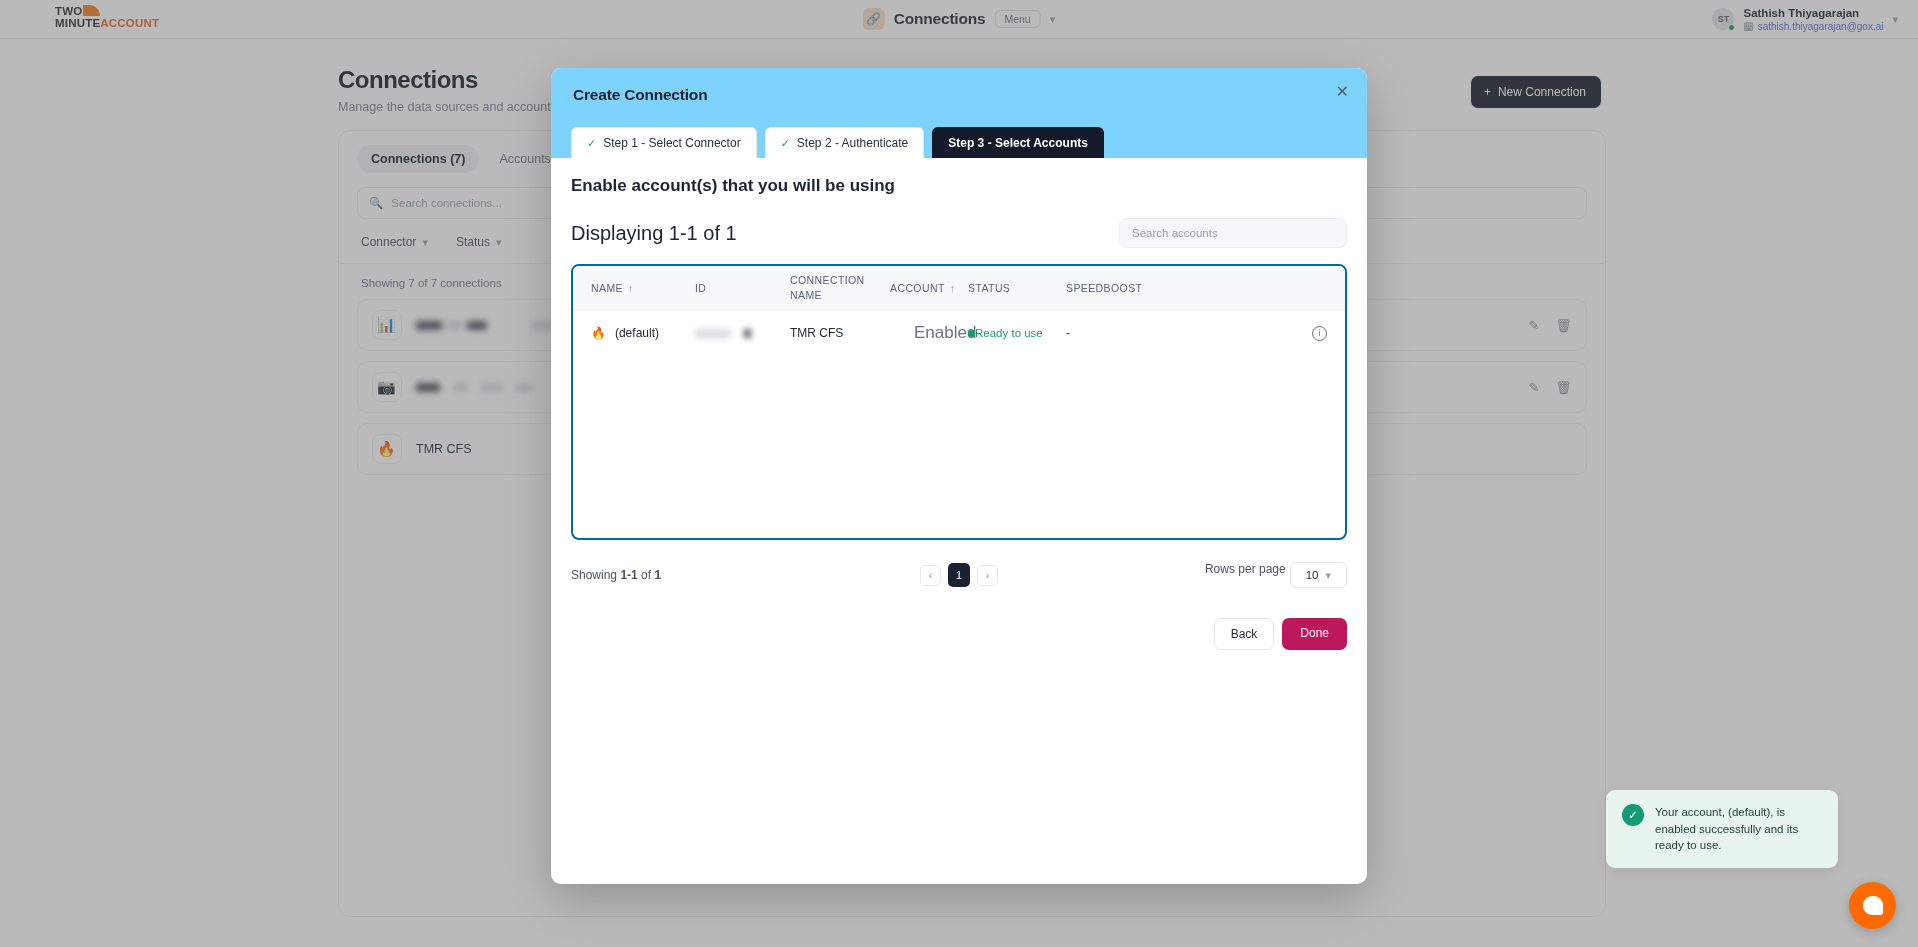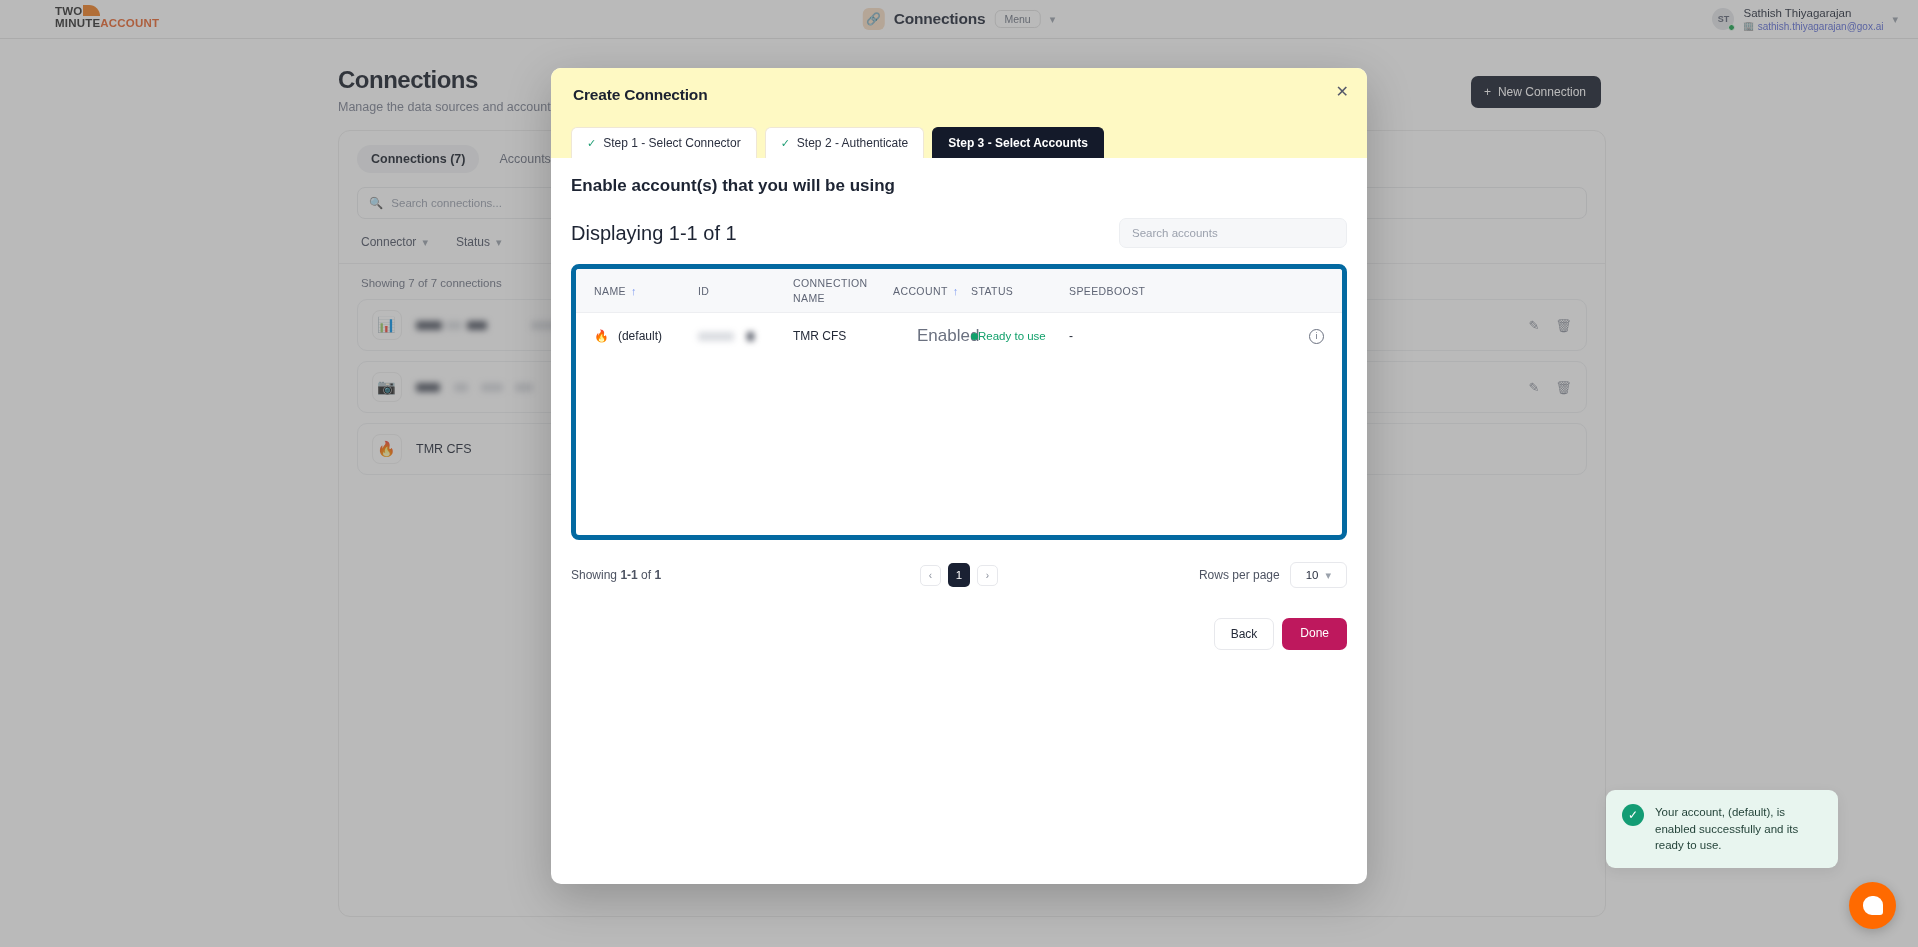--- a/index.html
+++ b/index.html
@@ -63,21 +63,21 @@
   }
   .avatar {
     position: relative; width: 22px; height: 22px; border-radius: 50%;
     background: #e3e5e9; color: #5a6172; font-size: 9px; font-weight: 700;
     display: flex; align-items: center; justify-content: center;
   }
   .avatar .dot {
     position: absolute; right: -1px; bottom: -1px; width: 7px; height: 7px;
     border-radius: 50%; background: #16a34a; border: 1.5px solid #fff;
   }
-  .user-name { font-size: 11.5px; color: #1d2433; font-weight: 400; line-height: 1.25; }
+  .user-name { font-size: 11.5px; color: #1d2433; font-weight: 700; line-height: 1.25; }
   .user-mail { font-size: 10px; color: #5b6bd6; display: flex; align-items: center; gap: 3px; }
   .user-mail .bld { color: #5b6bd6; font-size: 9px; }
 
   
   .page-head { position: absolute; left: 338px; top: 66px; }
   .page-title { font-size: 24px; font-weight: 700; color: #141a26; letter-spacing: -.5px; }
   .page-sub { font-size: 12.5px; color: #7b8192; margin-top: 6px; }
   .new-conn-btn {
     position: absolute; right: 317px; top: 76px;
     background: #141a2a; color: #fff; border-radius: 7px;
@@ -125,21 +125,21 @@
 
   
   #modal {
     position: absolute; z-index: 100;
     left: 551px; top: 68px; width: 816px; height: 816px;
     background: #ffffff; border-radius: 10px;
     box-shadow: 0 14px 46px rgba(0,0,0,.22);
     overflow: hidden;
   }
   .modal-head {
-    background: #fef9c3; padding: 18px 22px 0 22px; height: 90px; position: relative;
+    background: #7dd3fc; padding: 18px 22px 0 22px; height: 90px; position: relative;
   }
   .modal-title { font-size: 15.5px; font-weight: 600; color: #1b2130; letter-spacing: -.2px; }
   .modal-close {
     position: absolute; right: 18px; top: 16px; font-size: 16px; color: #55596a; line-height: 1;
   }
   .steps { display: flex; gap: 8px; position: absolute; left: 20px; bottom: 0; }
   .step {
     background: #fff; border: 1px solid #efe7d6; border-bottom: none;
     border-radius: 6px 6px 0 0; padding: 8px 15px; font-size: 12px; color: #2b3040;
     display: flex; align-items: center; gap: 7px; font-weight: 500;
@@ -149,21 +149,21 @@
 
   .modal-body { padding: 18px 20px 0 20px; }
   .instr { font-size: 17px; color: #1d2433; font-weight: 600; }
   .disp-row { display: flex; align-items: center; justify-content: space-between; margin-top: 22px; }
   .disp-text { font-size: 20px; color: #1d2433; }
   .acct-search {
     width: 228px; height: 30px; background: #f6f7f9; border: 1px solid #eceef1; border-radius: 7px;
     display: flex; align-items: center; padding: 0 12px; font-size: 11.5px; color: #9ba1ad;
   }
 
-  .tbl { margin-top: 16px; border: 5px solid #0369a1; border-radius: 8px; height: 276px; overflow: hidden; }
+  .tbl { margin-top: 16px; border: 2px solid #0369a1; border-radius: 8px; height: 276px; overflow: hidden; }
   .tbl-head {
     background: #f7f8fa; display: flex; align-items: center; height: 44px;
     border-bottom: 1px solid #edeef1; font-size: 10.5px; color: #5f6575;
     letter-spacing: .4px; text-transform: uppercase;
   }
   .tbl-head .th { display: flex; align-items: center; gap: 5px; }
   .sortarrow { color: #7e9bf0; font-size: 11px; }
   .tbl-row { display: flex; align-items: center; height: 46px; font-size: 12px; color: #242a38; }
   .c-name { width: 122px; padding-left: 18px; display:flex; align-items:center; gap: 9px; }
   .c-id   { width: 95px; }
@@ -195,21 +195,21 @@
   .pager { display: flex; gap: 7px; align-items: center; flex: 1; justify-content: center; }
   .pg-btn {
     width: 21px; height: 21px; border: 1px solid #e7e8ec; border-radius: 5px;
     display: flex; align-items: center; justify-content: center;
     font-size: 10px; color: #868c99; background:#fff;
   }
   .pg-num {
     width: 22px; height: 24px; background: #1a2133; color: #fff; border-radius: 5px;
     display: flex; align-items: center; justify-content: center; font-size: 11.5px;
   }
-  .rpp { display: flex; align-items: center; gap: 10px; justify-content: flex-end; width: 270px; }
+  .rpp { display: flex; gap: 4px; justify-content: flex-end; width: 270px; }
   .rpp-lbl { font-size: 12px; color: #4d5362; }
   .rpp-sel {
     border: 1px solid #e7e8ec; border-radius: 6px; height: 26px; padding: 0 15px;
     display: flex; align-items: center; gap: 7px; font-size: 11.5px; color: #2a3040;
   }
   .modal-actions { display: flex; justify-content: flex-end; gap: 8px; margin-top: 30px; }
   .btn-back {
     border: 1px solid #e7e8ec; border-radius: 7px; padding: 8px 16px;
     font-size: 12px; color: #252b3a; background: #fff;
   }

